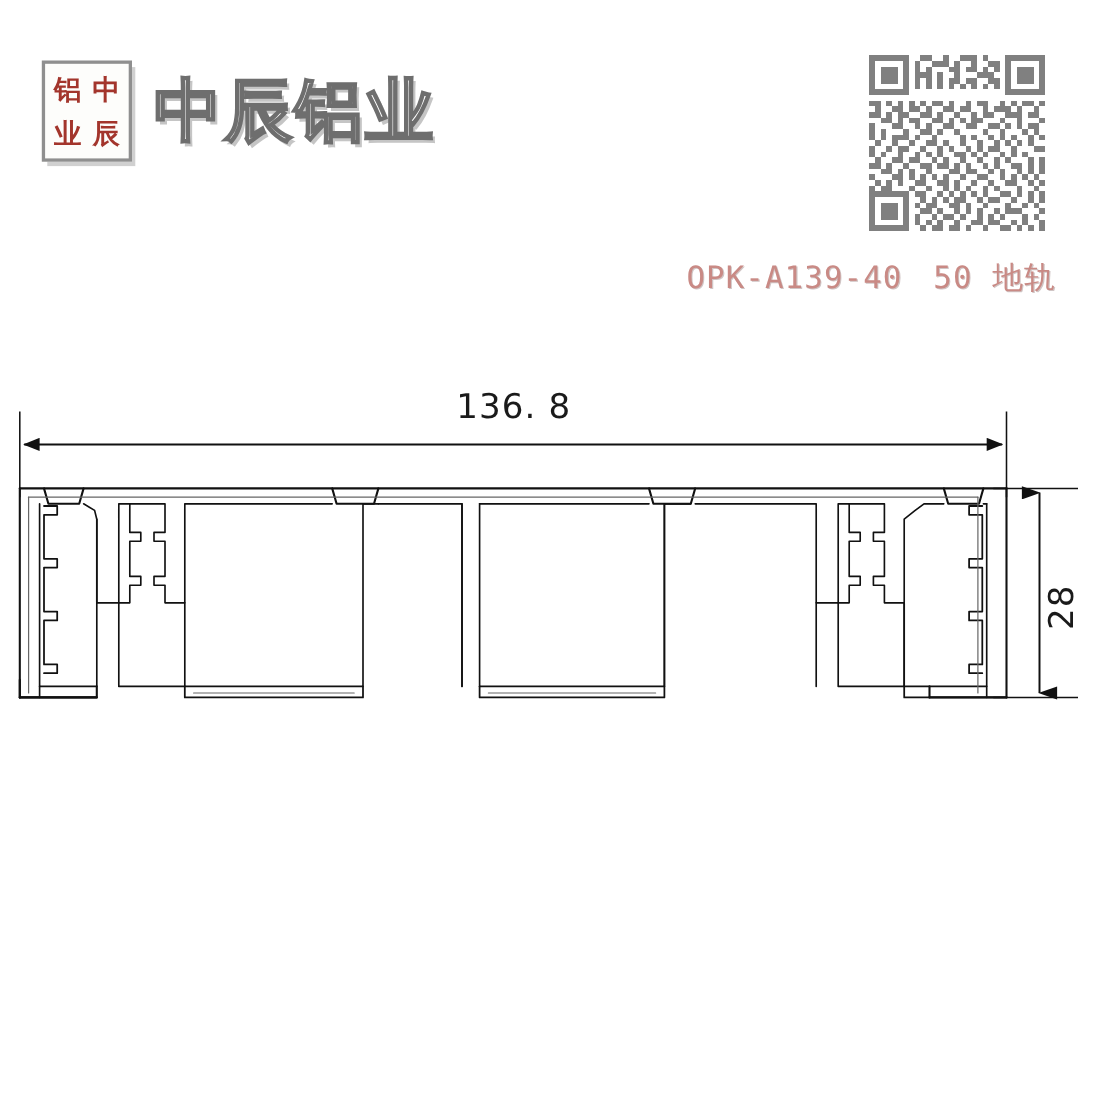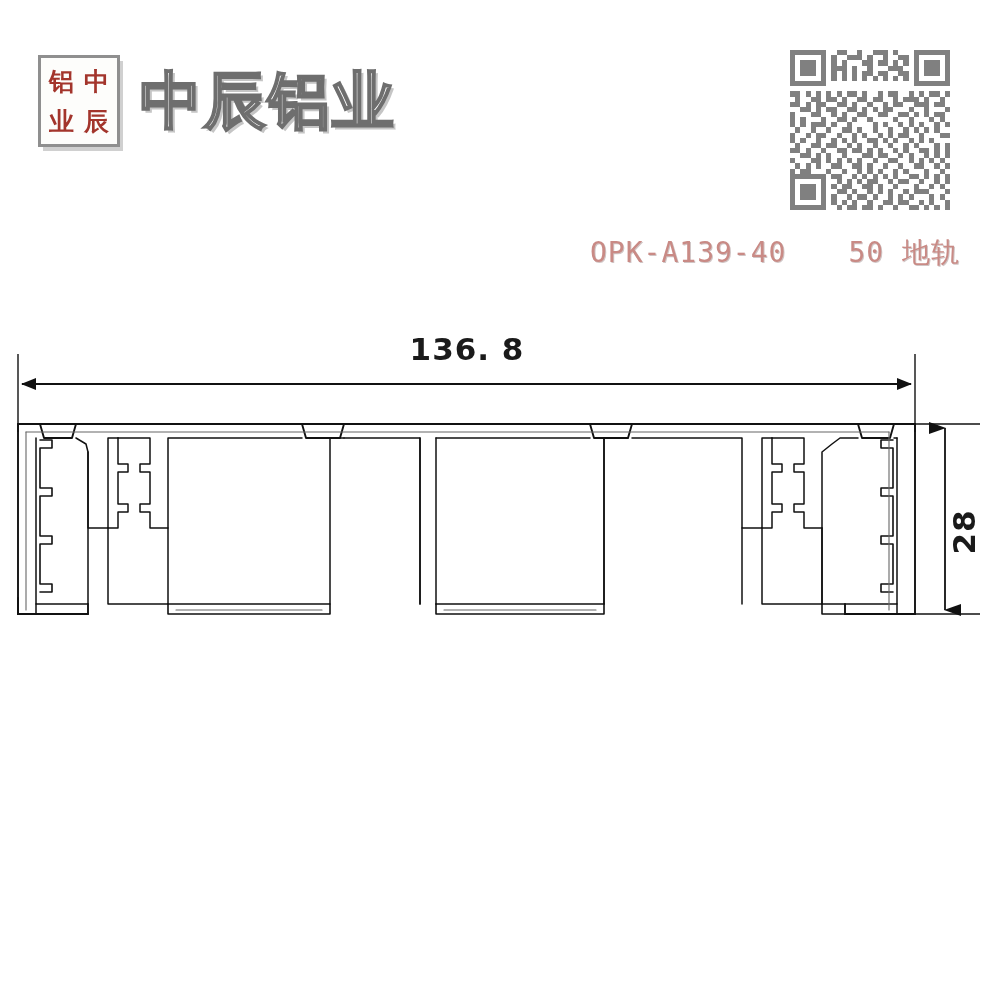--- a/index.html
+++ b/index.html
@@ -38,30 +38,30 @@
     text-align:center;
   }
 
   
   .qr-wrap{position:absolute;left:785px;top:45px;width:170px;height:170px;}
   .qr-wrap svg{display:block;width:100%;height:100%;}
 
   
   .title-row{
     position:absolute;right:40px;top:234px;
-    display:flex;align-items:baseline;gap:62px;
+    display:flex;align-items:baseline;gap:28px;
     font-family:"DejaVu Sans Mono", monospace;
     font-size:28px;letter-spacing:1px;
     color:#c98a85;
     text-shadow:1px 1px 0 rgba(120,90,90,.35);
     white-space:nowrap;
   }
 
   
-  .drawing{position:absolute;left:0;top:292px;width:886px;height:400px;font-weight:bold;}
+  .drawing{position:absolute;left:0;top:312px;width:886px;height:400px;}
   .drawing svg{display:block;width:1000px;height:400px;}
 
   .dim-text{
     font-family:"DejaVu Sans", sans-serif;
     font-size:31px;fill:#1a1a1a;letter-spacing:1px;
   }
 </style>
 </head>
 <body>
 

